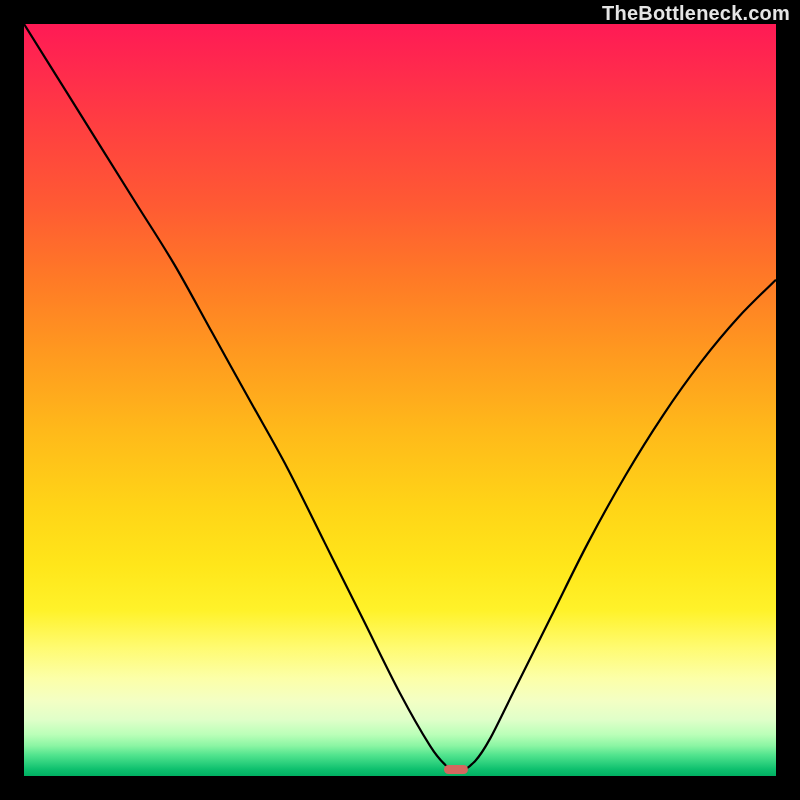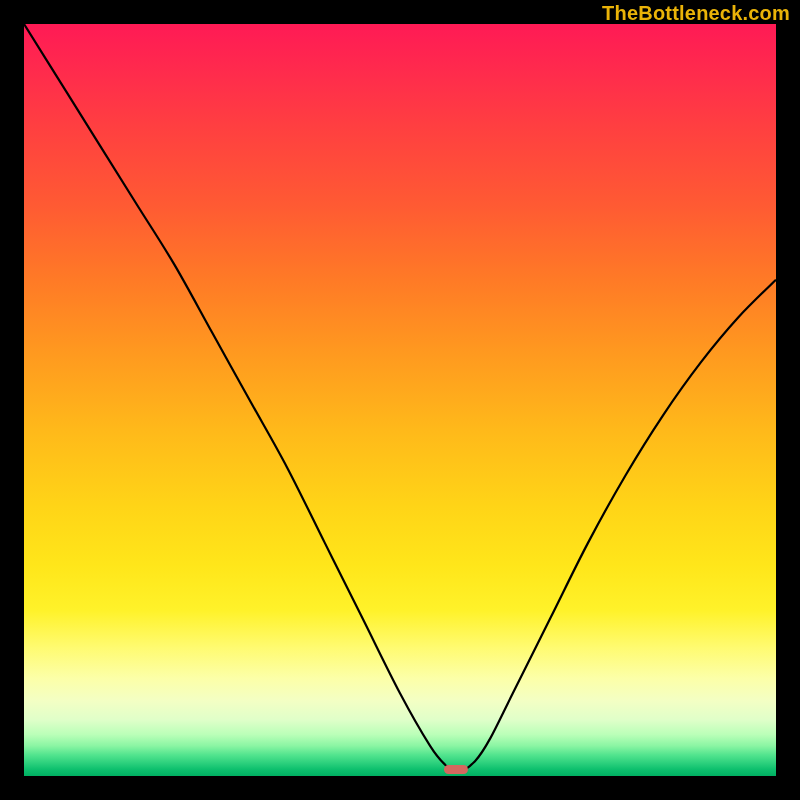--- a/index.html
+++ b/index.html
@@ -14,21 +14,21 @@
   .frame {
     position: relative;
     width: 800px;
     height: 800px;
     background: #000;
   }
   .watermark {
     position: absolute;
     top: 2px;
     right: 10px;
-    color: #eab308;
+    color: #e5e5e5;
     font-size: 20px;
     font-weight: bold;
     letter-spacing: 0.2px;
     z-index: 10;
   }
   .plot-area {
     position: absolute;
     left: 24px;
     top: 24px;
     width: 752px;

